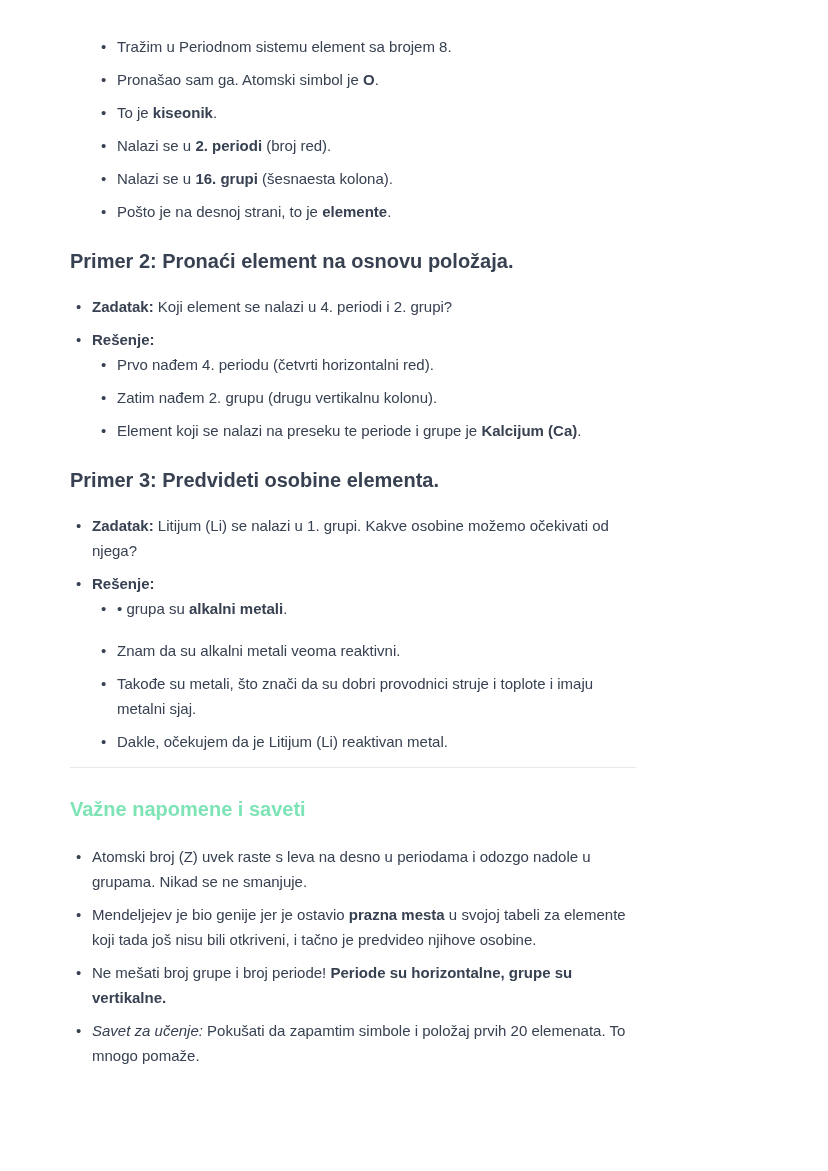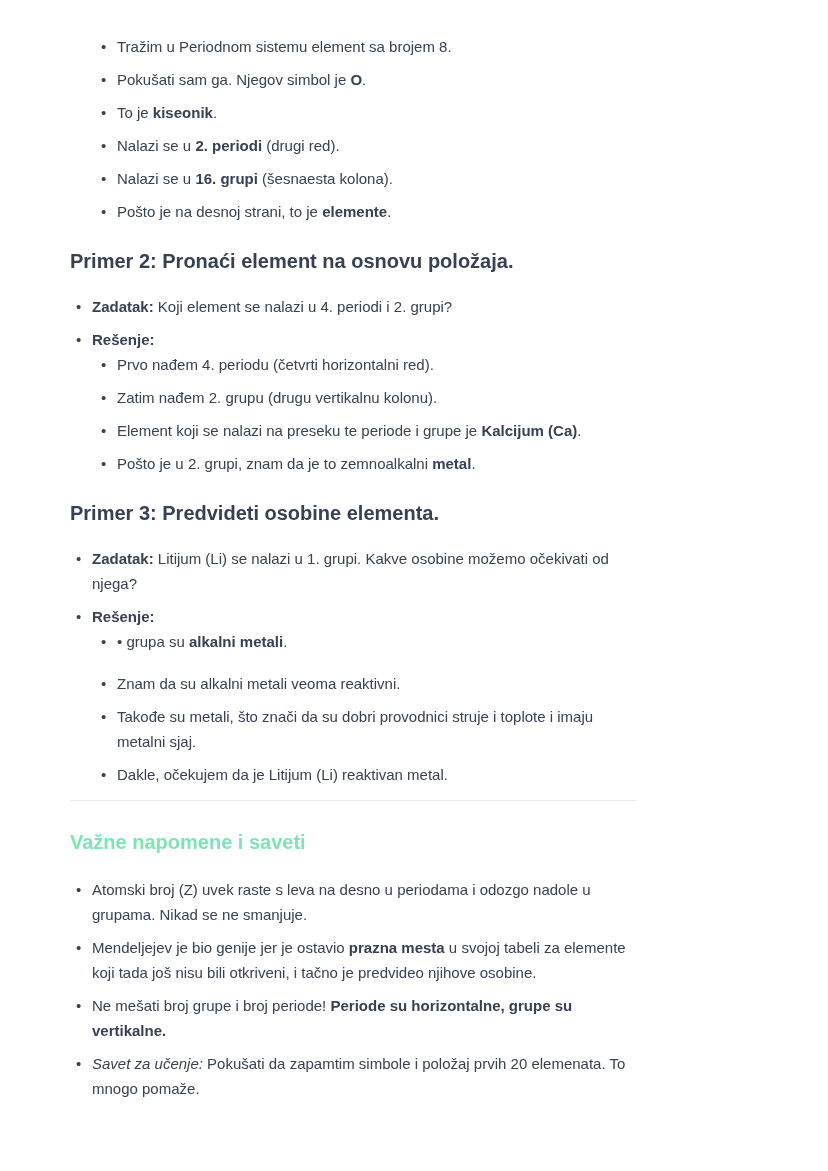--- a/index.html
+++ b/index.html
@@ -104,34 +104,33 @@
 </style>
 </head>
 <body>
 
 <div class="page" style="--text: #374151; --accent: #7ee4b5; --line: #abe7d3; --band: #f2faf7;">
   <div class="side-band"></div>
   <div class="side-line"></div>
   <div class="content">
       <ul class="blist lvl2">
         <li><span>Tražim u Periodnom sistemu element sa brojem 8.</span></li>
-        <li><span>Pokušati sam ga. Njegov simbol je </span><span class="b">O</span><span>.</span></li>
+        <li><span>Pronašao sam ga. Atomski simbol je </span><span class="b">O</span><span>.</span></li>
         <li><span>To je </span><span class="b">kiseonik</span><span>.</span></li>
-        <li><span>Nalazi se u </span><span class="b">2. periodi</span><span> (drugi red).</span></li>
+        <li><span>Nalazi se u </span><span class="b">2. periodi</span><span> (broj red).</span></li>
         <li><span>Nalazi se u </span><span class="b">16. grupi</span><span> (šesnaesta kolona).</span></li>
         <li><span>Pošto je na desnoj strani, to je </span><span class="b">elemente</span><span>.</span></li>
       </ul>
       <h3 class="example-heading">Primer 2: Pronaći element na osnovu položaja.</h3>
       <ul class="blist lvl1">
         <li><span class="b">Zadatak:</span><span> Koji element se nalazi u 4. periodi i 2. grupi?</span></li>
         <li><span class="b">Rešenje:</span><ul class="blist lvl2">
             <li><span>Prvo nađem 4. periodu (četvrti horizontalni red).</span></li>
             <li><span>Zatim nađem 2. grupu (drugu vertikalnu kolonu).</span></li>
             <li><span>Element koji se nalazi na preseku te periode i grupe je </span><span class="b">Kalcijum (Ca)</span><span>.</span></li>
-            <li><span>Pošto je u 2. grupi, znam da je to zemnoalkalni </span><span class="b">metal</span><span>.</span></li>
           </ul></li>
       </ul>
       <h3 class="example-heading">Primer 3: Predvideti osobine elementa.</h3>
       <ul class="blist lvl1">
         <li><span class="b">Zadatak:</span><span> Litijum (Li) se nalazi u 1. grupi. Kakve osobine možemo očekivati od njega?</span></li>
         <li><span class="b">Rešenje:</span><ul class="blist lvl2">
             <li><span>•  grupa su </span><span class="b">alkalni metali</span><span>.</span></li>
             <li class="spaced"><span>Znam da su alkalni metali veoma reaktivni.</span></li>
             <li><span>Takođe su metali, što znači da su dobri provodnici struje i toplote i imaju metalni sjaj.</span></li>
             <li><span>Dakle, očekujem da je Litijum (Li) reaktivan metal.</span></li>

